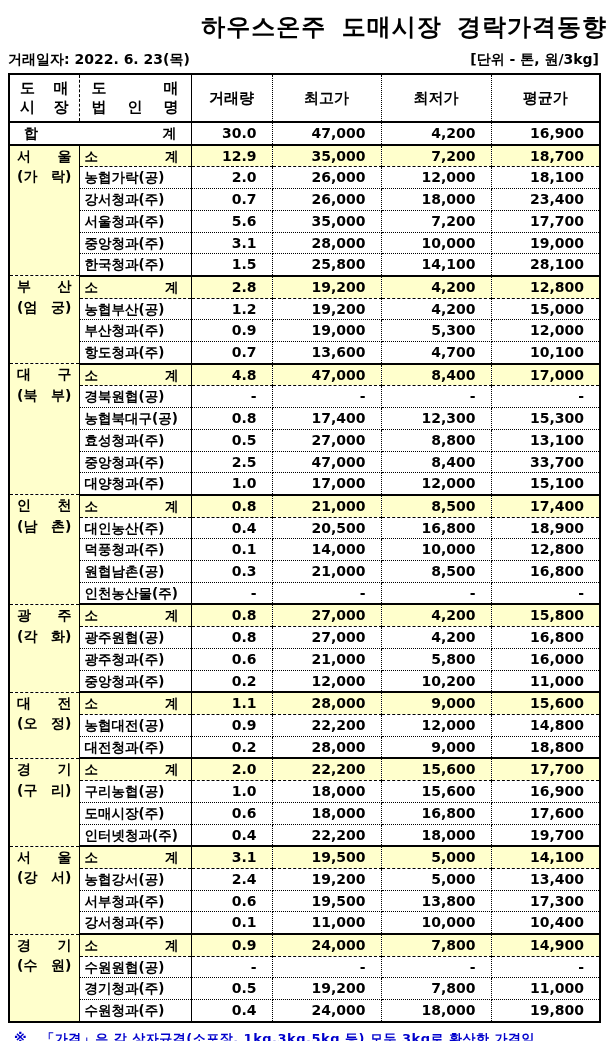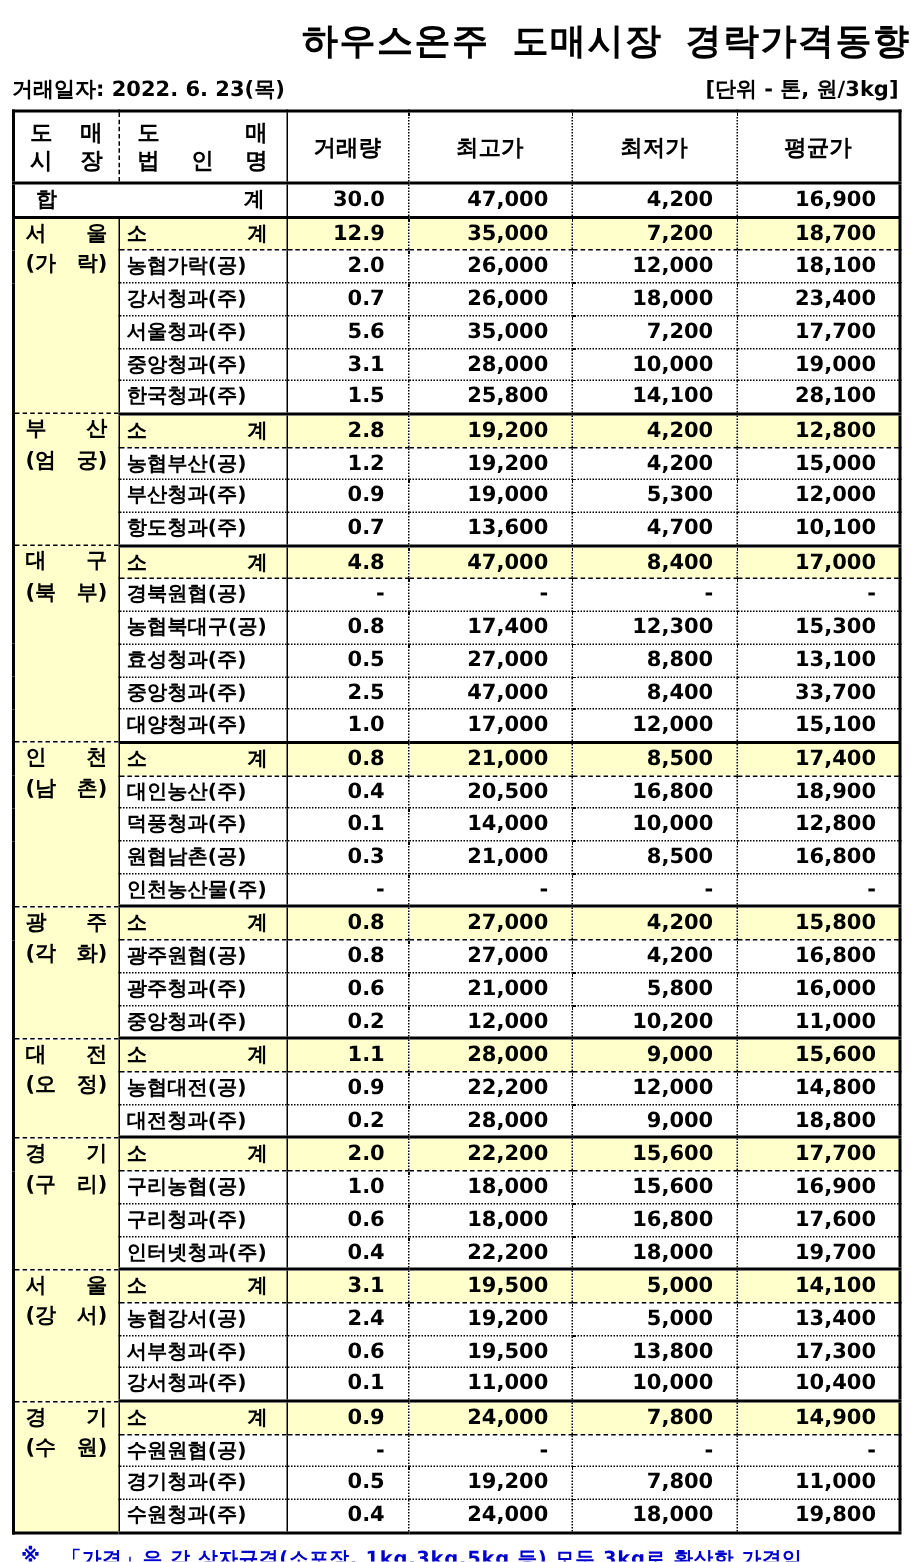--- a/index.html
+++ b/index.html
@@ -420,21 +420,21 @@
         <td class="num">17,700</td>
       </tr>
       <tr class="company">
         <td class="corp">구리농협(공)</td>
         <td class="num vd">1.0</td>
         <td class="num vd">18,000</td>
         <td class="num vd">15,600</td>
         <td class="num">16,900</td>
       </tr>
       <tr class="company">
-        <td class="corp">구리청과(주)</td>
+        <td class="corp">도매시장(주)</td>
         <td class="num vd">0.6</td>
         <td class="num vd">18,000</td>
         <td class="num vd">16,800</td>
         <td class="num">17,600</td>
       </tr>
       <tr class="company section-last">
         <td class="corp">인터넷청과(주)</td>
         <td class="num vd">0.4</td>
         <td class="num vd">22,200</td>
         <td class="num vd">18,000</td>

